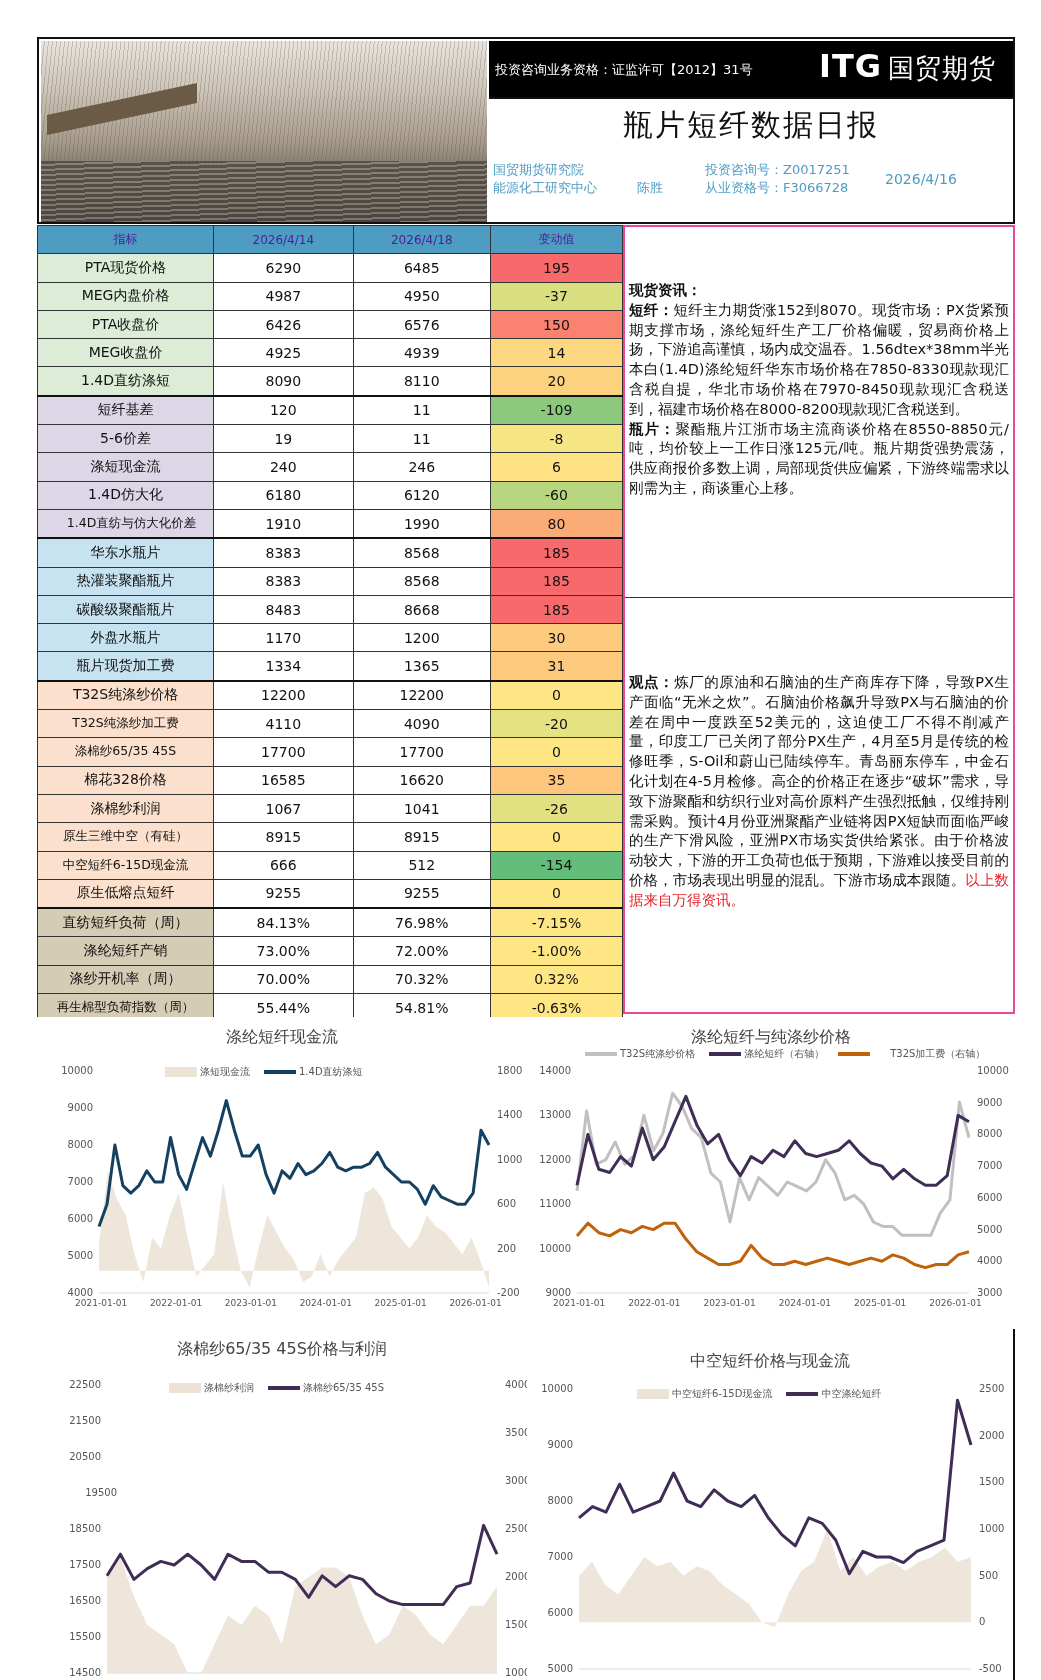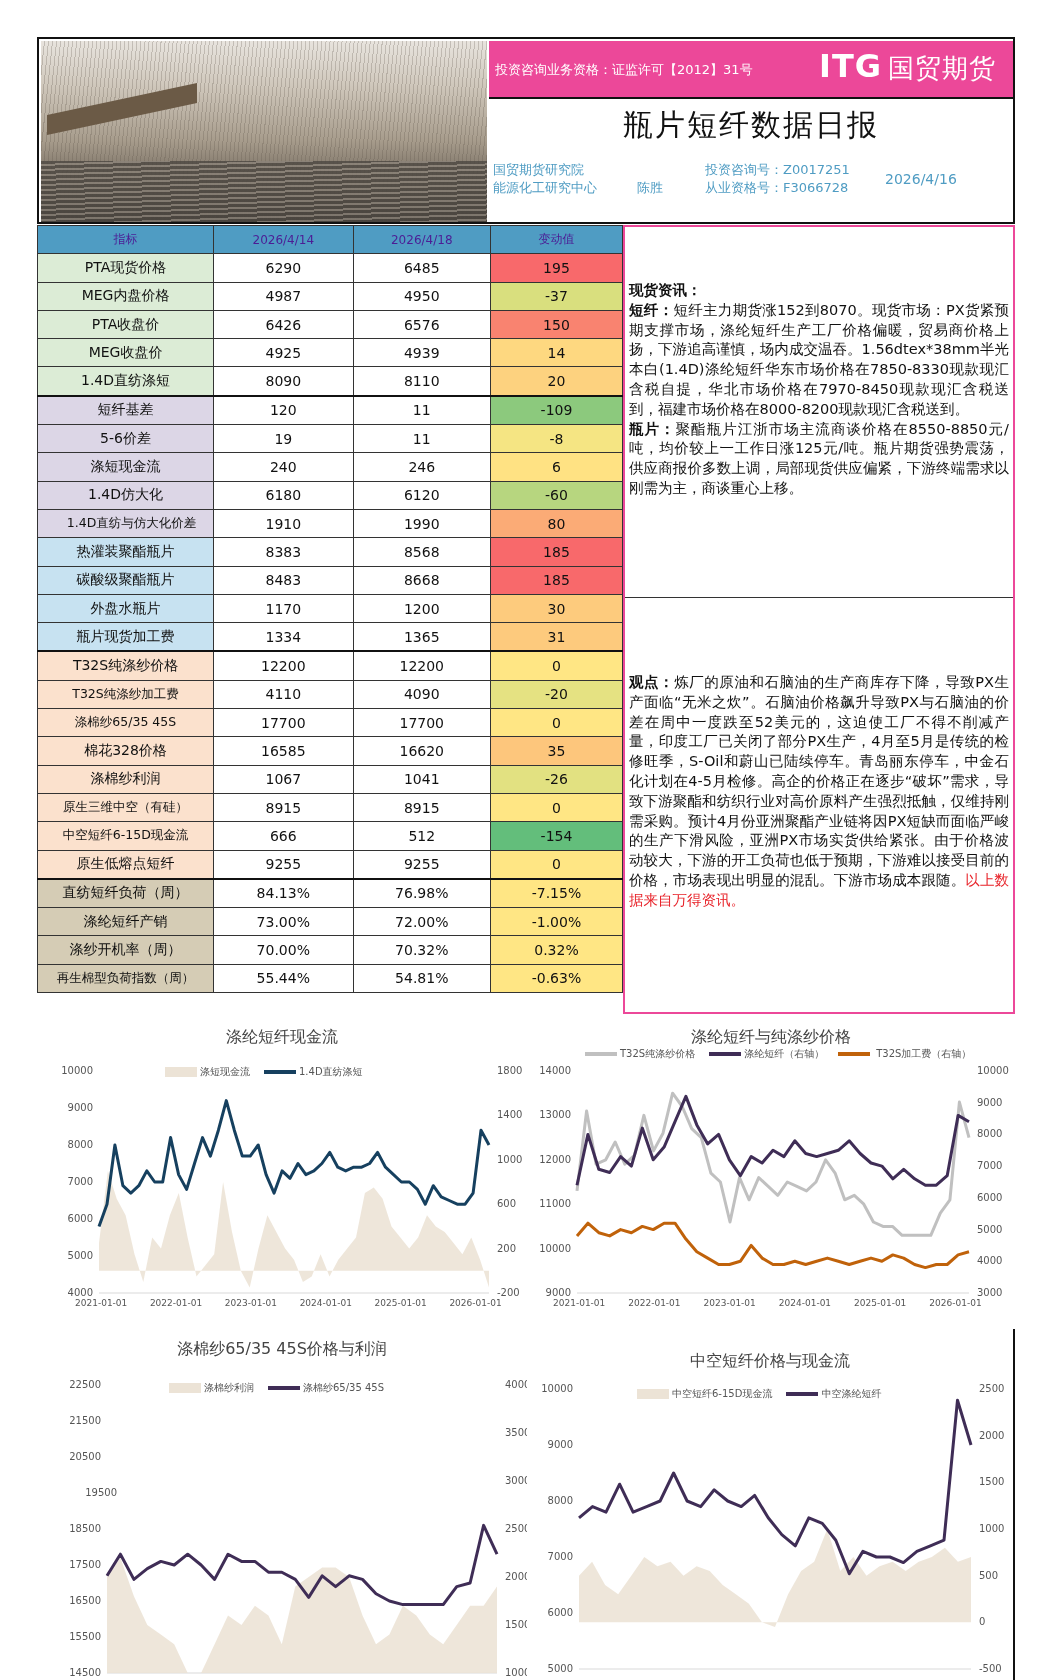--- a/index.html
+++ b/index.html
@@ -6,21 +6,21 @@
   body{width:1041px;height:1680px;position:relative;overflow:hidden;font-family:"DejaVu Sans","Liberation Sans",sans-serif;color:#111;}
   .frame{position:absolute;left:37px;top:37px;width:978px;height:1643px;}
   
   .hdr{position:absolute;left:0;top:0;width:978px;height:187px;border:2px solid #111;box-sizing:border-box;}
   .photo{position:absolute;left:2px;top:2px;width:446px;height:181px;
     background:
       repeating-linear-gradient(96deg, rgba(255,255,255,0.0) 0 3px, rgba(90,80,70,0.25) 3px 4px),
       linear-gradient(180deg,#e8e4de 0%,#cfc7bb 25%,#a79c8c 55%,#6f665b 80%,#3f3a35 100%);}
   .photo .beam{position:absolute;left:6px;top:58px;width:150px;height:20px;background:#6b5a46;transform:skewY(-12deg);}
   .photo .sheen{position:absolute;left:0;top:120px;width:446px;height:61px;background:repeating-linear-gradient(178deg,#4c4741 0 3px,#8b8379 3px 5px);opacity:.8;}
-  .band{position:absolute;left:450px;top:2px;width:524px;height:56px;background:#ec4899;border-bottom:2px solid #111;}
+  .band{position:absolute;left:450px;top:2px;width:524px;height:56px;background:#000000;border-bottom:2px solid #111;}
   .band .lic{position:absolute;left:6px;top:20px;font-size:13px;color:#fff;}
   .band .logo{position:absolute;left:330px;top:6px;font-size:32px;font-weight:bold;color:#fff;letter-spacing:1px;}
   .band .logo .cn{font-size:26px;font-weight:normal;margin-left:6px;}
   .title{position:absolute;left:450px;top:66px;width:524px;text-align:center;font-size:30px;font-weight:normal;letter-spacing:2px;}
   .meta{position:absolute;top:122px;font-size:13px;color:#4f9cc3;line-height:18px;}
   
   .tbl{position:absolute;left:0;top:188px;width:586px;border-collapse:collapse;table-layout:fixed;}
   .tbl td,.tbl th{height:27.3px;padding:0;border:1px solid #333;text-align:center;font-size:14px;font-weight:normal;white-space:nowrap;overflow:hidden;}
   .tbl th{background:#4f9cc3;color:#4c1d95;font-size:12px;}
   .tbl td.lbl{font-size:14px;}
@@ -142,20 +142,26 @@
           <td class="val">6180</td>
           <td class="val">6120</td>
           <td class="chg" style="background: rgb(183, 214, 127);">-60</td>
         </tr>
         <tr>
           <td class="lbl g2" style="font-size: 12.5px; padding-left: 12px;">1.4D直纺与仿大化价差</td>
           <td class="val">1910</td>
           <td class="val">1990</td>
           <td class="chg" style="background: rgb(251, 171, 118);">80</td>
         </tr>
+        <tr class="sep">
+          <td class="lbl g3">华东水瓶片</td>
+          <td class="val">8383</td>
+          <td class="val">8568</td>
+          <td class="chg" style="background: rgb(248, 105, 107);">185</td>
+        </tr>
         <tr>
           <td class="lbl g3">热灌装聚酯瓶片</td>
           <td class="val">8383</td>
           <td class="val">8568</td>
           <td class="chg" style="background: rgb(248, 105, 107);">185</td>
         </tr>
         <tr>
           <td class="lbl g3">碳酸级聚酯瓶片</td>
           <td class="val">8483</td>
           <td class="val">8668</td>
@@ -327,21 +333,21 @@
       <div class="ax" style="font-size: 9px; top: 281px; left: 402.32px;">2026-01-01</div>
       <div class="leg" style="left: 58px; top: 30px; gap: 14px;">
         <span style="display: flex; align-items: center; gap: 3px;">
           <span class="sw" style="background: rgb(192, 192, 192);"></span>
           <span>T32S纯涤纱价格</span>
         </span>
         <span style="display: flex; align-items: center; gap: 3px;">
           <span class="sw" style="background: rgb(63, 45, 86);"></span>
           <span>涤纶短纤（右轴）</span>
         </span>
-        <span style="display: flex; align-items: center; gap: 6px;">
+        <span style="display: flex; align-items: center; gap: 20px;">
           <span class="sw" style="background: rgb(192, 98, 10);"></span>
           <span>T32S加工费（右轴）</span>
         </span>
       </div>
     </div>
   <div class="chart" id="c3" style="left:0;top:1292px;width:490px;height:351px;">
     <div class="ct" style="top:10px;">涤棉纱65/35 45S价格与利润</div>
   <svg width="490" height="351" style="left: 0px; top: 0px;">
         <line x1="70" x2="460" y1="344" y2="344" stroke="#d9d9d9"></line>
         <path d="M70,344 L70.0,248.0 L83.4,228.8 L96.9,267.2 L110.3,296.0 L123.8,305.6 L137.2,315.2 L150.7,344.0 L164.1,344.0 L177.6,315.2 L191.0,286.4 L204.5,296.0 L217.9,276.8 L231.4,286.4 L244.8,315.2 L258.3,257.6 L271.7,248.0 L285.2,238.4 L298.6,238.4 L312.1,248.0 L325.5,286.4 L339.0,315.2 L352.4,305.6 L365.9,276.8 L379.3,286.4 L392.8,305.6 L406.2,315.2 L419.7,296.0 L433.1,276.8 L446.6,276.8 L460.0,257.6 L460,344 Z" fill="#ece3d6" opacity="0.9"></path>

